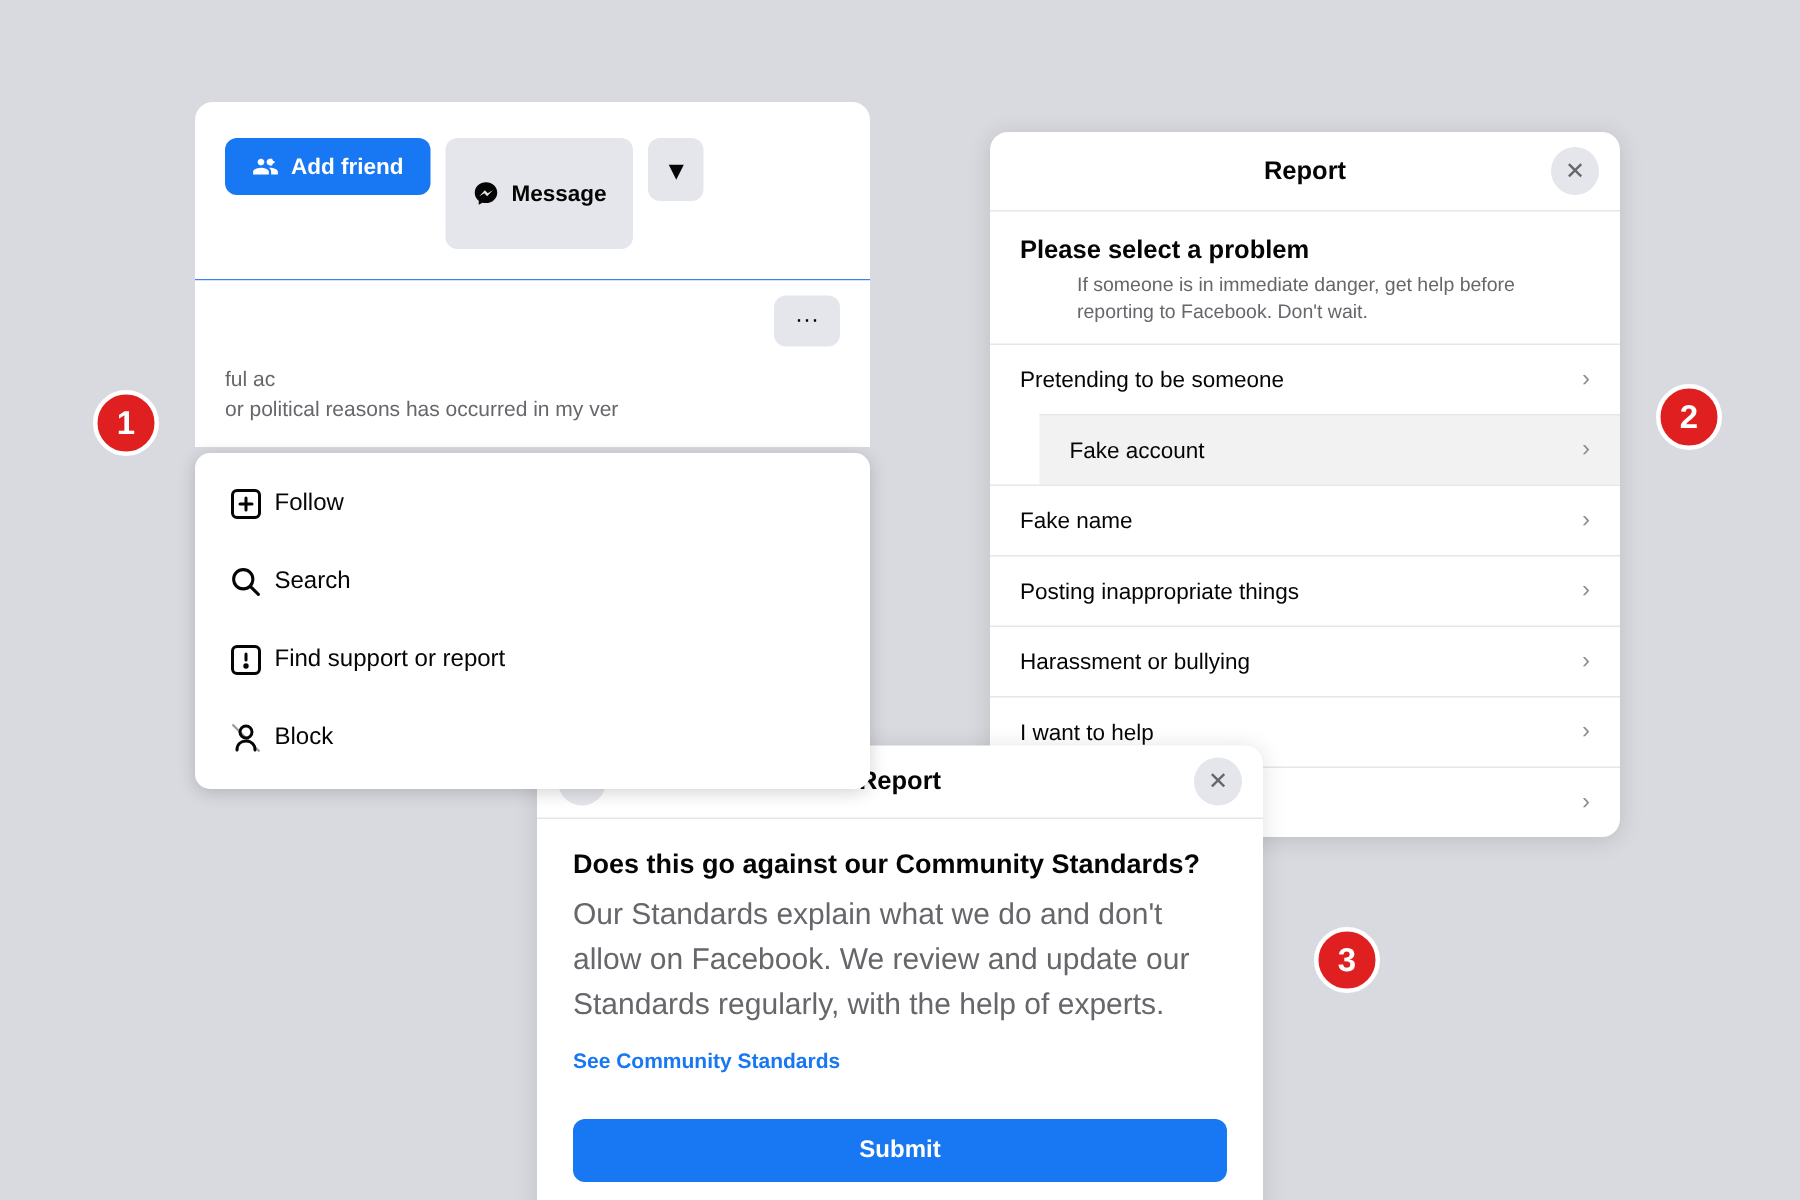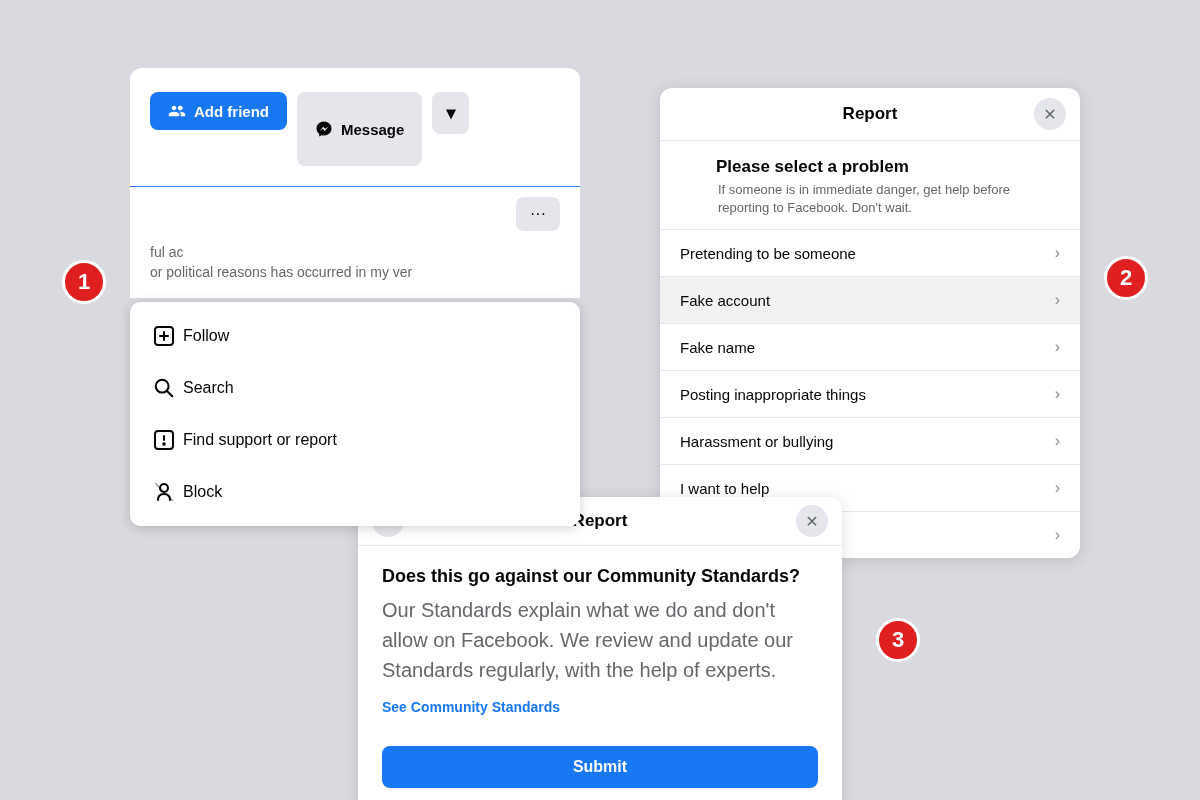--- a/index.html
+++ b/index.html
@@ -183,22 +183,21 @@
       display: flex;
       align-items: center;
       justify-content: center;
       color: #65676b;
     }
 
     .report-problem-title {
       font-size: 17px;
       font-weight: 700;
       color: #050505;
-      padding: 16px 20px 4px 36px;
-      margin-left: 20px;
+      padding: 16px 20px 4px 20px;
     }
 
     .report-problem-desc {
       font-size: 13px;
       color: #65676b;
       padding: 0 20px 12px 20px;
       line-height: 1.4;
       margin-left: 38px;
     }
 
@@ -213,20 +212,21 @@
       justify-content: space-between;
       padding: 14px 20px;
       border-top: 1px solid #e4e6ea;
       cursor: pointer;
       font-size: 15px;
       color: #050505;
     }
 
     .report-option-item.highlighted {
       background: #f2f2f2;
+      margin-left: 33px;
     }
 
     .chevron-right {
       color: #8a8d91;
       font-size: 16px;
     }
 
     
     .panel3 {
       position: absolute;

